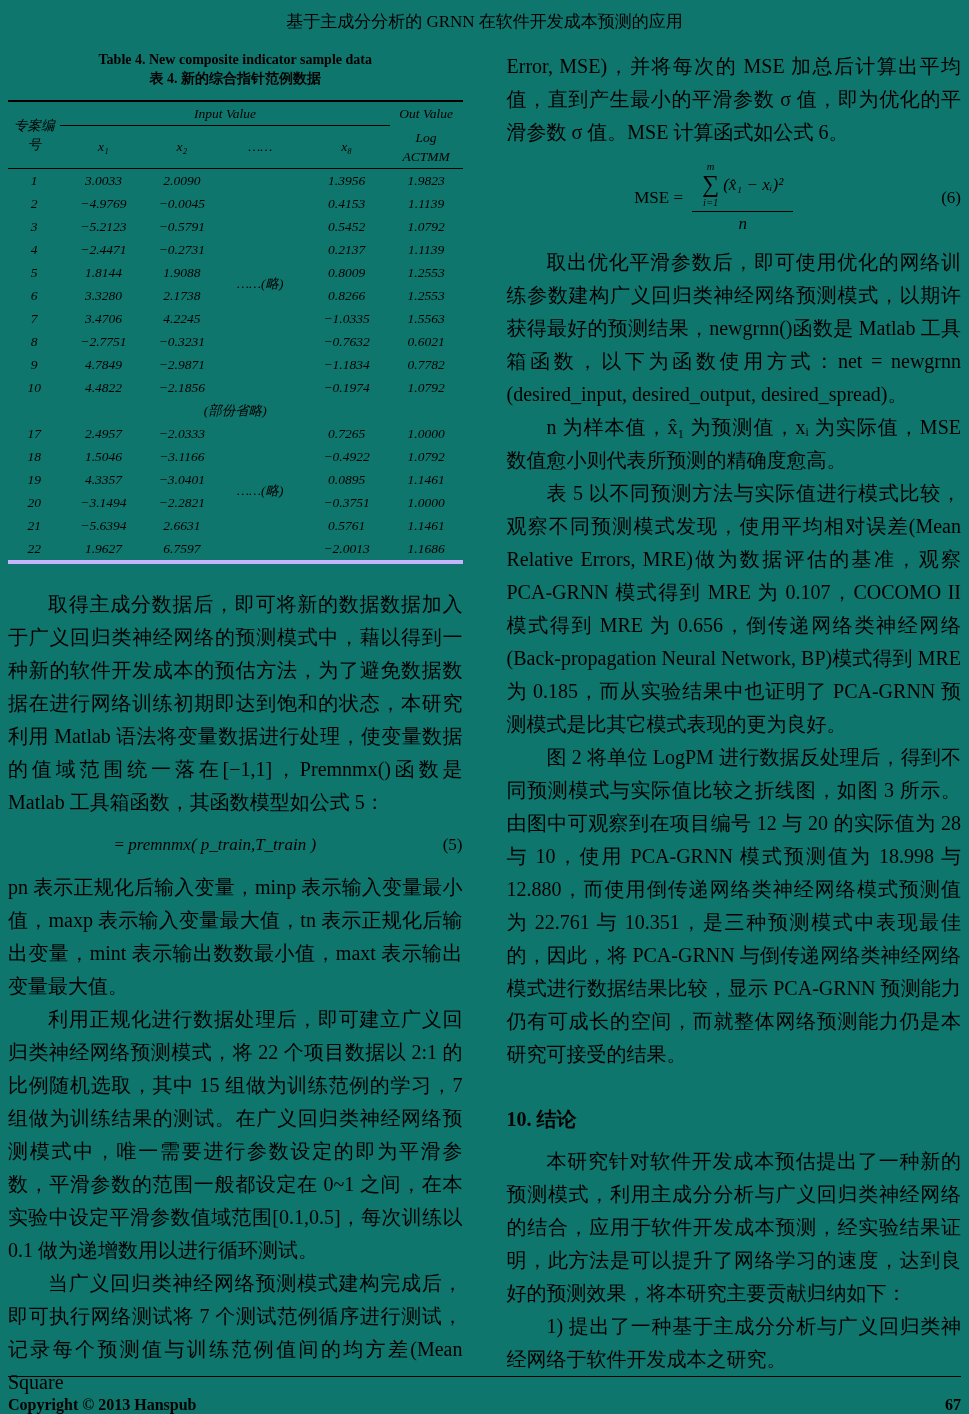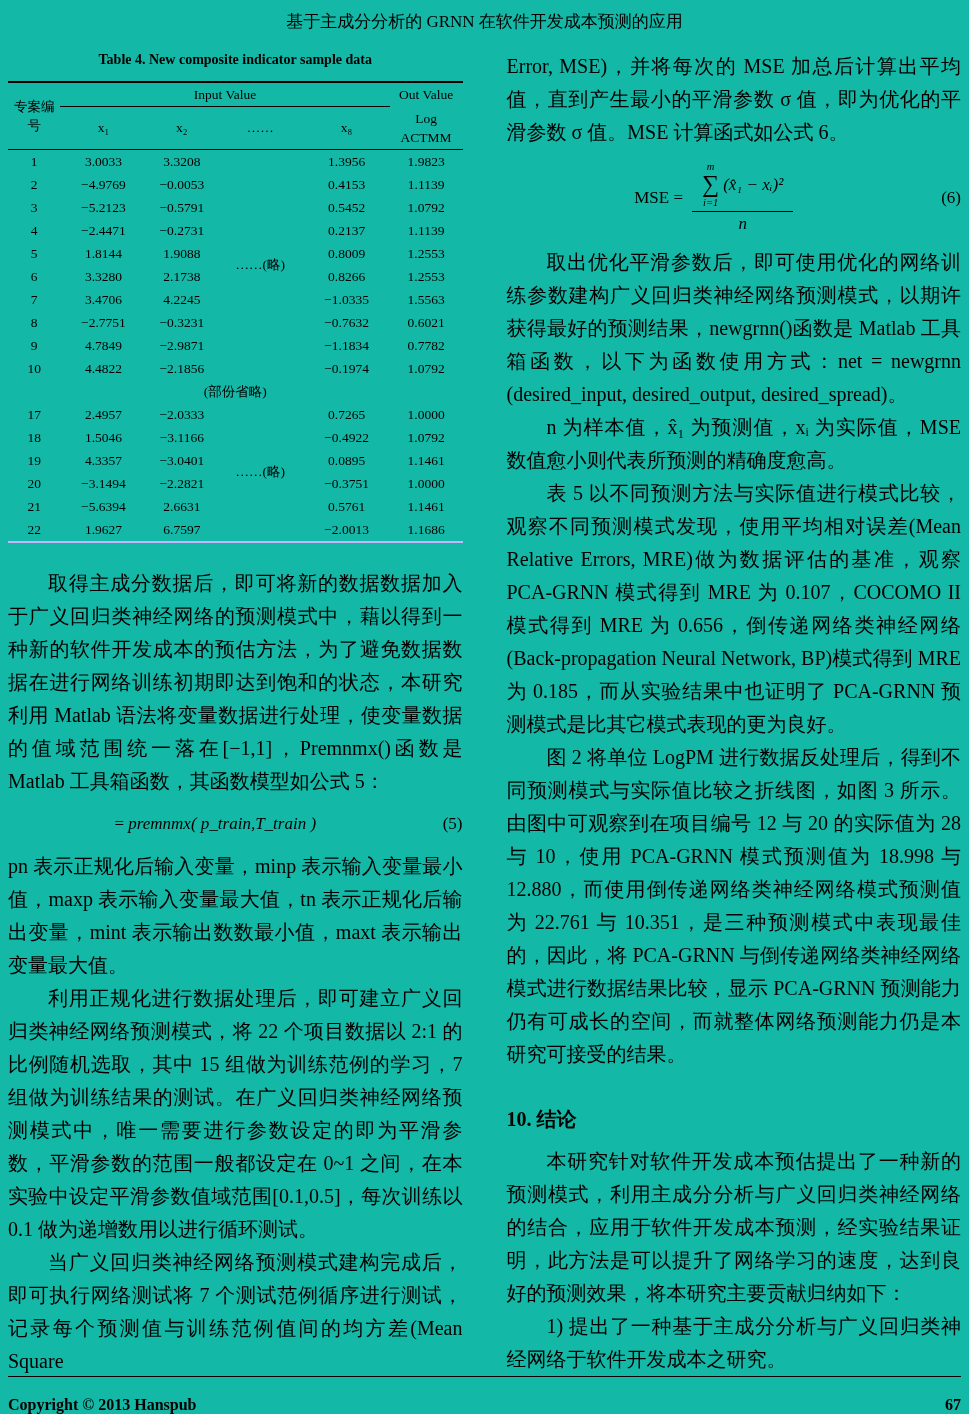--- a/index.html
+++ b/index.html
@@ -1,21 +1,21 @@
 <!DOCTYPE html>
 <html><head>
 <meta charset="utf-8">
 <style>
   * { box-sizing: border-box; }
   html, body { margin: 0; padding: 0; background: #ffffff; }
   .page {
     position: relative;
     width: 969px; height: 1414px;
     margin: 0 auto;
-    background: #14b8a6;
+    background: #0f766e;
     color: #000;
     font-family: "Liberation Serif", "DejaVu Serif", serif;
     overflow: hidden;
     padding: 8px 8px 0 8px;
   }
   .running-head {
     text-align: center;
     font-size: 17px;
     line-height: 24px;
     padding: 2px 0 16px 0;
@@ -37,22 +37,23 @@
     text-align: center;
     font-weight: bold;
     font-size: 14px;
     line-height: 19px;
   }
   table.tbl {
     width: 100%;
     border-collapse: collapse;
     margin: 12px 0 24px 0;
     border-top: 2px solid #000;
-    border-bottom: 2px solid #c4b5fd;
+    border-bottom: 4px solid #c4b5fd;
     font-size: 13.5px;
+    font-style: italic;
   }
   .tbl th, .tbl td {
     font-weight: normal;
     text-align: center;
     padding: 2px 2px;
     line-height: 19px;
   }
   .tbl thead th { vertical-align: middle; }
   .th-group { border-bottom: 1.2px solid #000; }
   .tbl thead tr.subhead th { border-bottom: 1.2px solid #000; }
@@ -112,20 +113,21 @@
 
 <div class="page">
 
   <div class="running-head">基于主成分分析的 GRNN 在软件开发成本预测的应用</div>
 
   <div class="content">
 
     <div class="col">
 
       <div class="tbl-caption">Table 4. New composite indicator sample data</div>
+      <div class="tbl-caption">表 4. 新的综合指针范例数据</div>
 
       <table class="tbl">
         <colgroup>
           <col style="width:11.5%">
             <col style="width:19%">
             <col style="width:15.5%">
           <col style="width:19%">
             <col style="width:19%">
             <col style="width:16%">
         </colgroup>
@@ -140,29 +142,29 @@
             <th>x₂</th>
             <th>……</th>
             <th>x₈</th>
             <th>Log ACTMM</th>
           </tr>
         </thead>
         <tbody>
             <tr>
               <td>1</td>
               <td>3.0033</td>
-              <td>3.3208</td>
+              <td>2.0090</td>
               <td rowspan="10" class="dots-cell">……(略)</td>
               <td>1.3956</td>
               <td>1.9823</td>
             </tr>
             <tr>
               <td>2</td>
               <td>−4.9769</td>
-              <td>−0.0053</td>
+              <td>−0.0045</td>
               <td>0.4153</td>
               <td>1.1139</td>
             </tr>
             <tr>
               <td>3</td>
               <td>−5.2123</td>
               <td>−0.5791</td>
               <td>0.5452</td>
               <td>1.0792</td>
             </tr>

